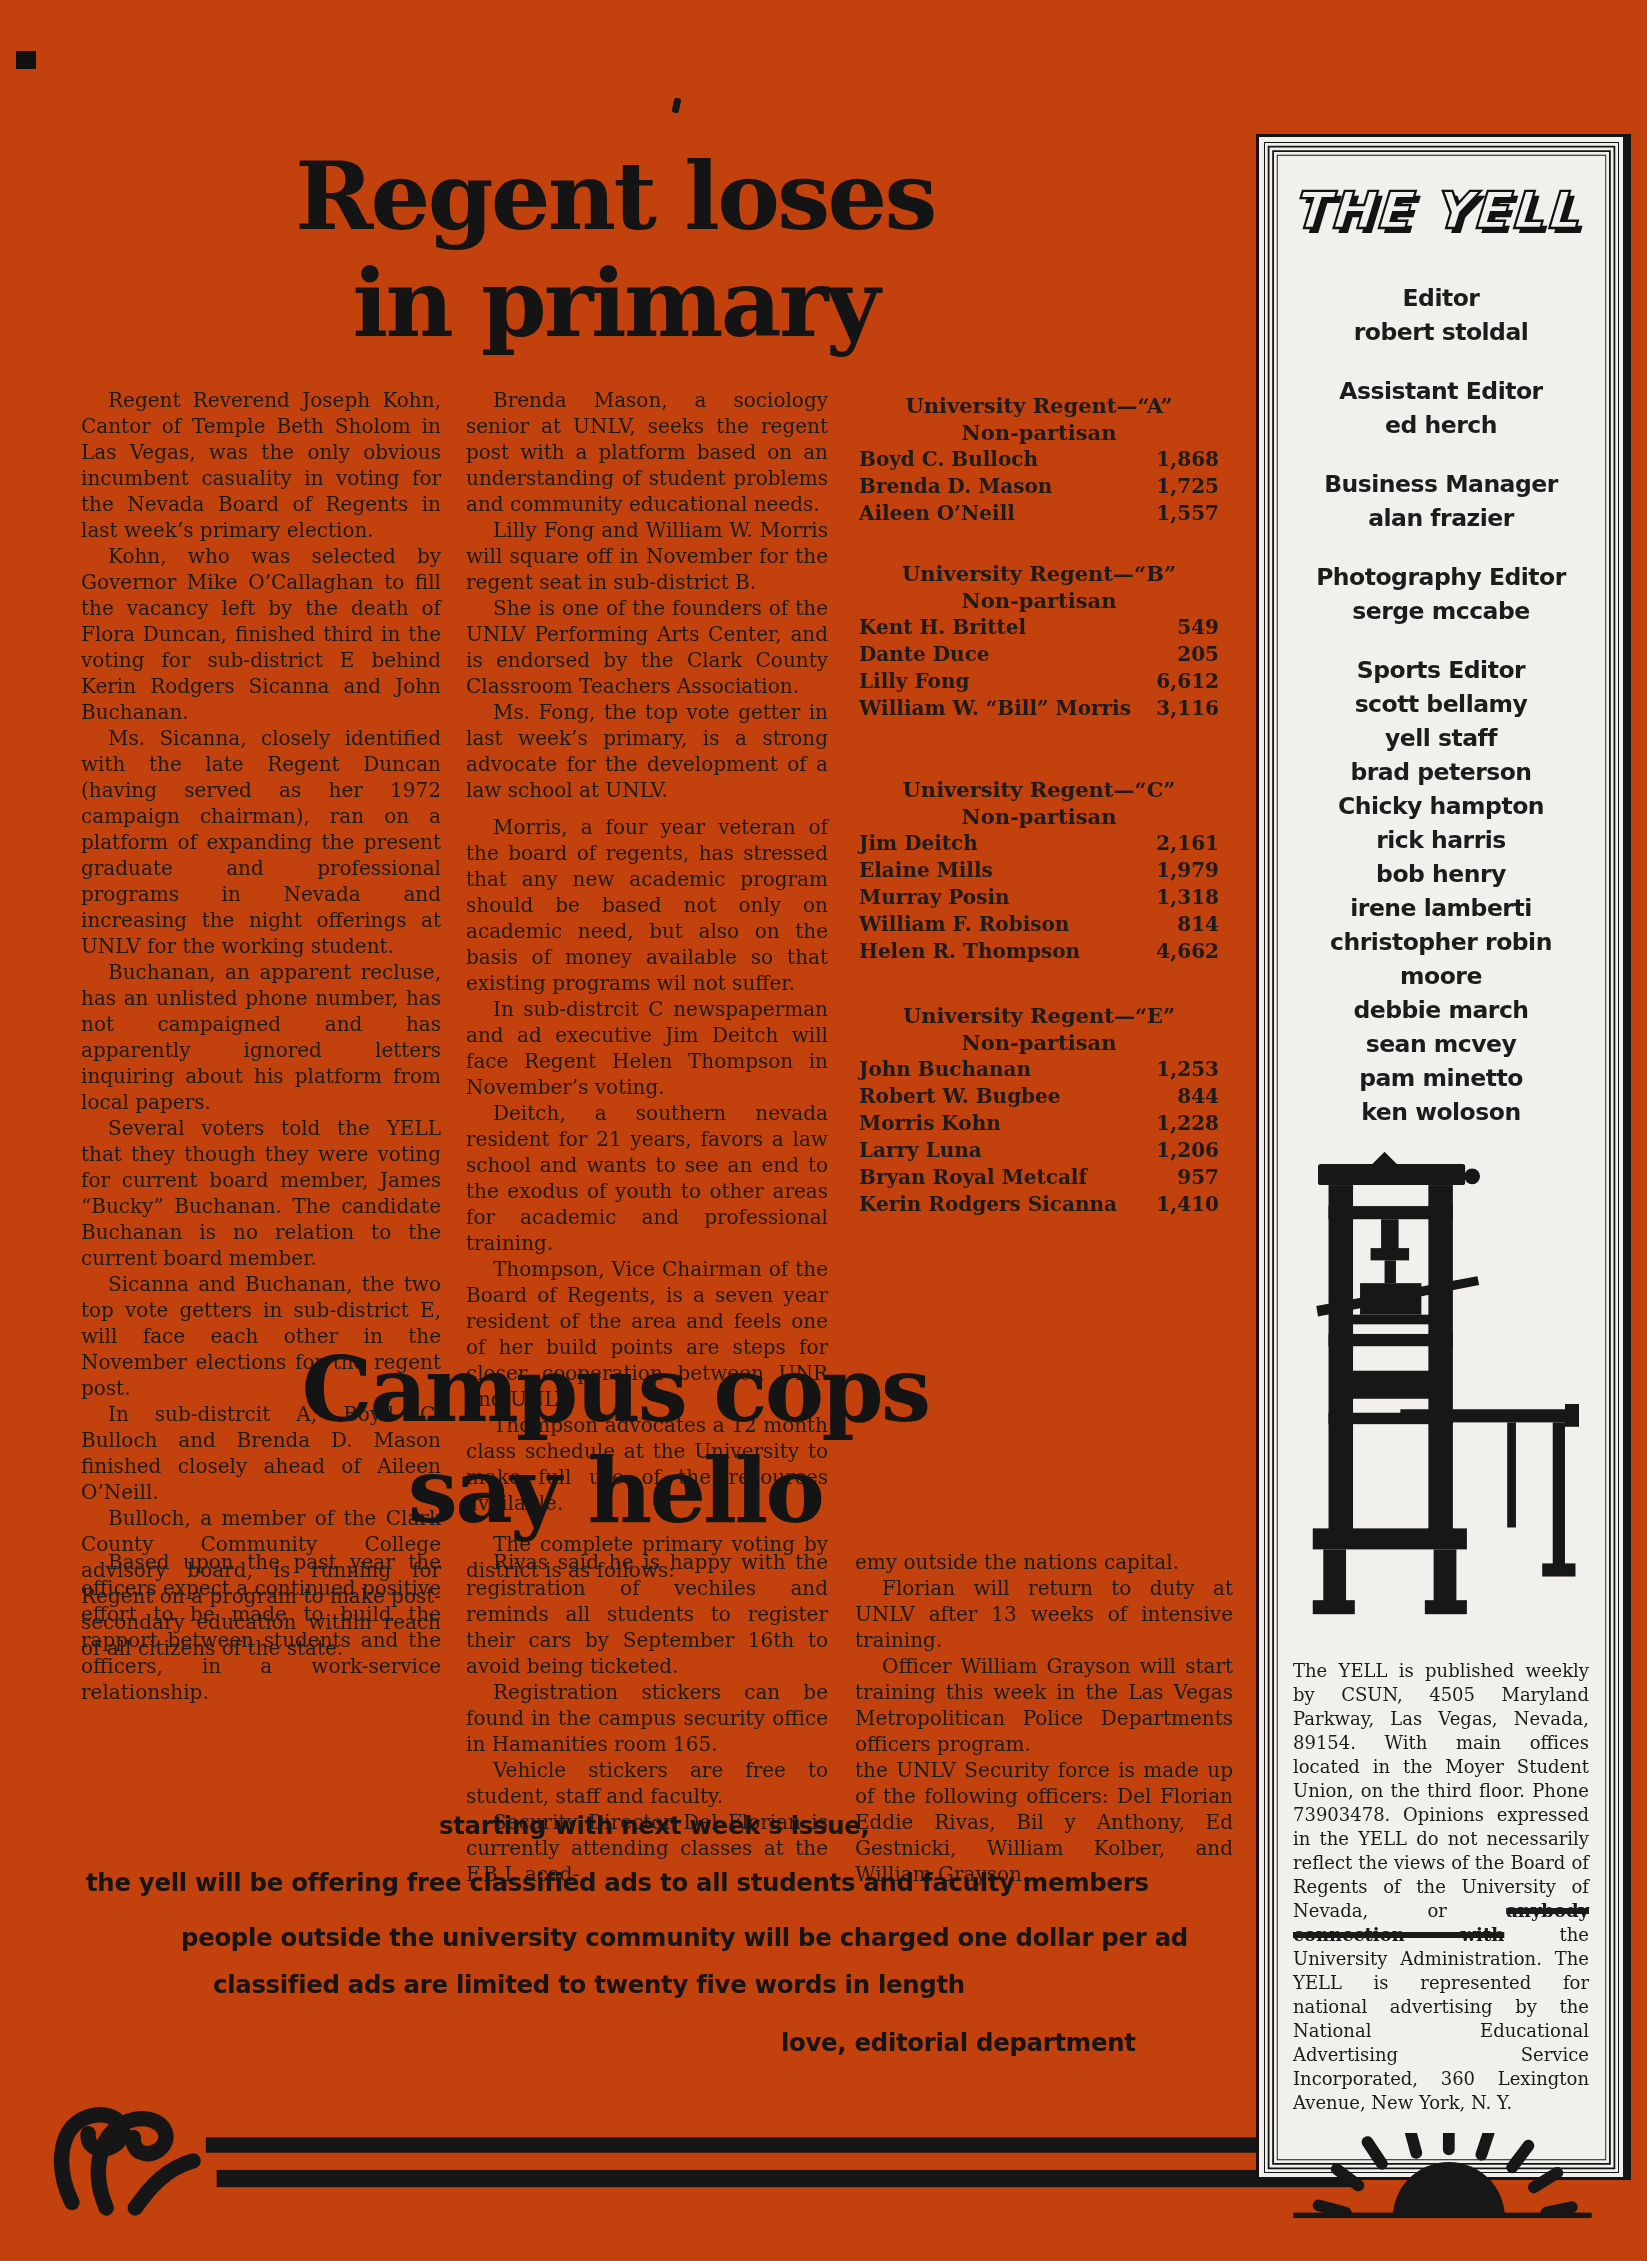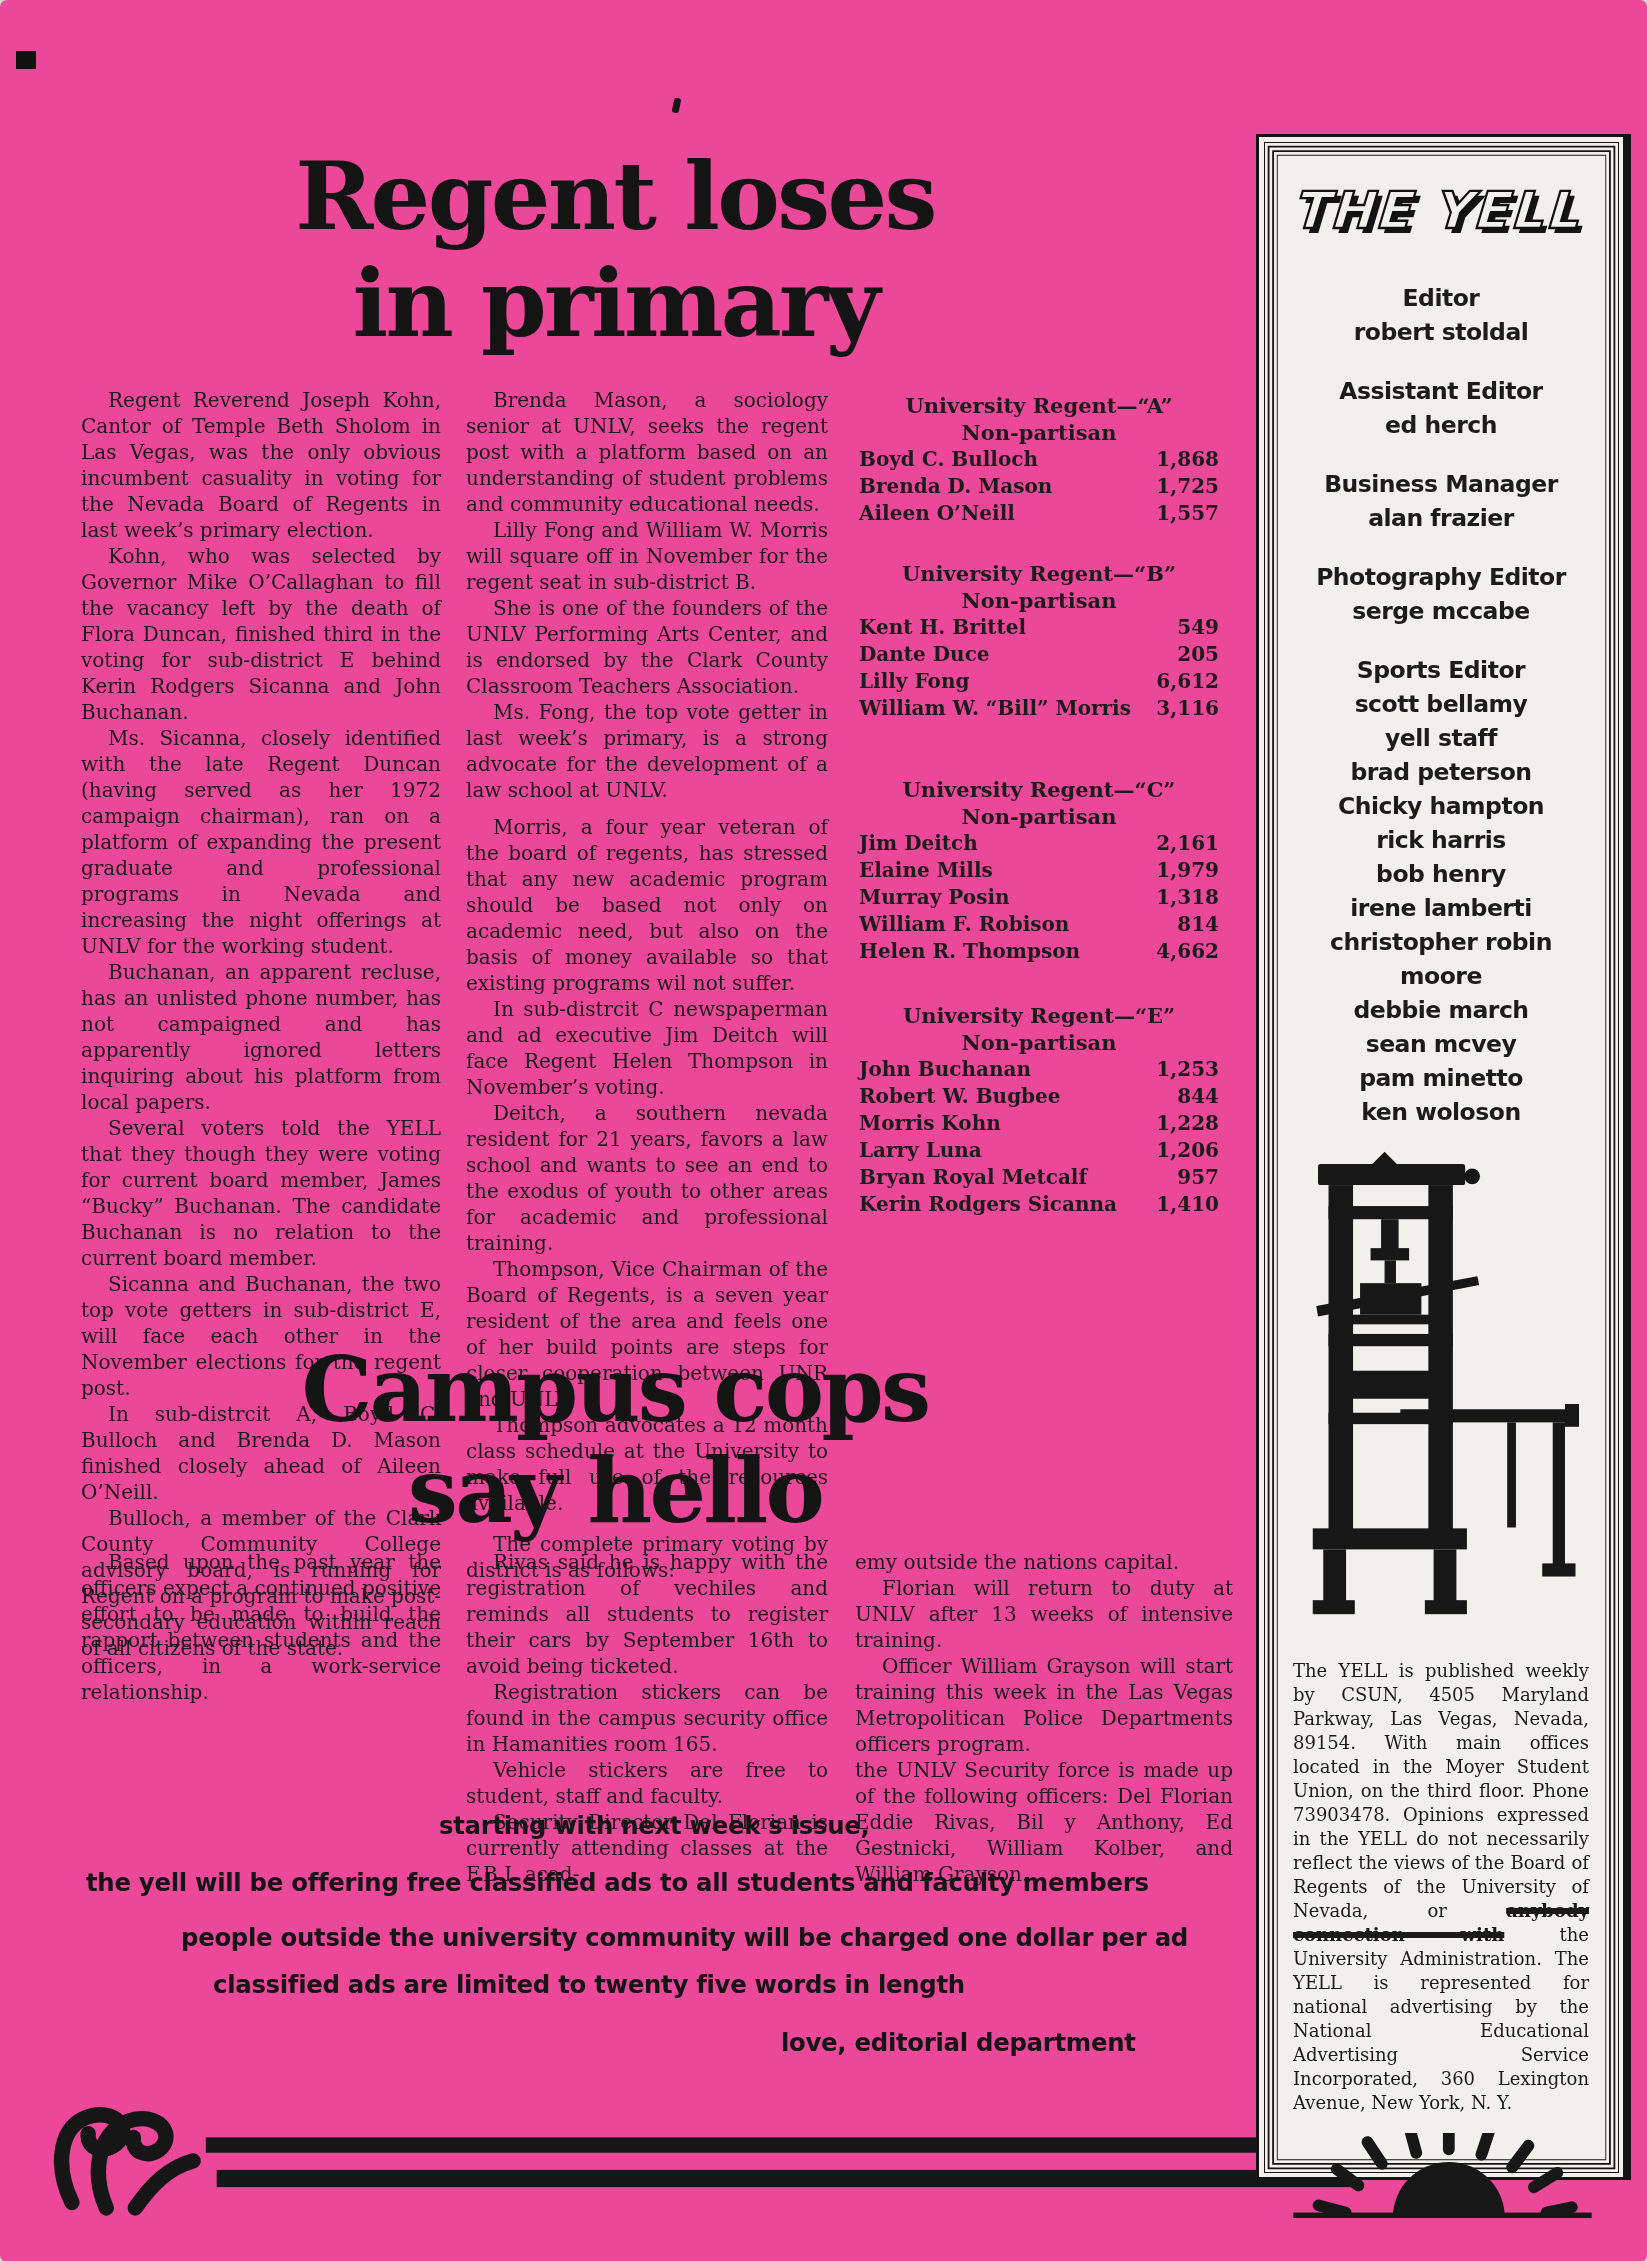--- a/index.html
+++ b/index.html
@@ -1,18 +1,18 @@
 <!DOCTYPE html>
 <html style="font-size:14.5px"><head>
 <meta charset="utf-8">
 <style>
   html,body{margin:0;padding:0;background:#d8d6d2;}
   .page{
-    position:relative;width:1647px;height:2262px;background:#ec4899;
-    font-family:"DejaVu Serif",serif;color:#1c1c1c;overflow:hidden;border-radius:7px;
+    position:relative;width:1647px;height:2262px;background:#c2410c;
+    font-family:"DejaVu Serif",serif;color:#1c1c1c;overflow:hidden;
   }
   .artifact-tl{position:absolute;left:16.3px;top:51px;width:20px;height:18px;background:#111;}
   .artifact-apo{position:absolute;left:673px;top:98px;width:7.2px;height:14.5px;background:#161616;border-radius:2.7px;transform:rotate(12deg);}
 
   
   .headline{position:absolute;left:0;width:1230px;text-align:center;font-weight:700;color:#141414;}
   .headline .hl-line{display:block;letter-spacing:-2.7px;}
   .headline1{top:80px;font-size:94px;line-height:107px;}
   .headline2{top:1265px;font-size:89px;line-height:101px;}
 

